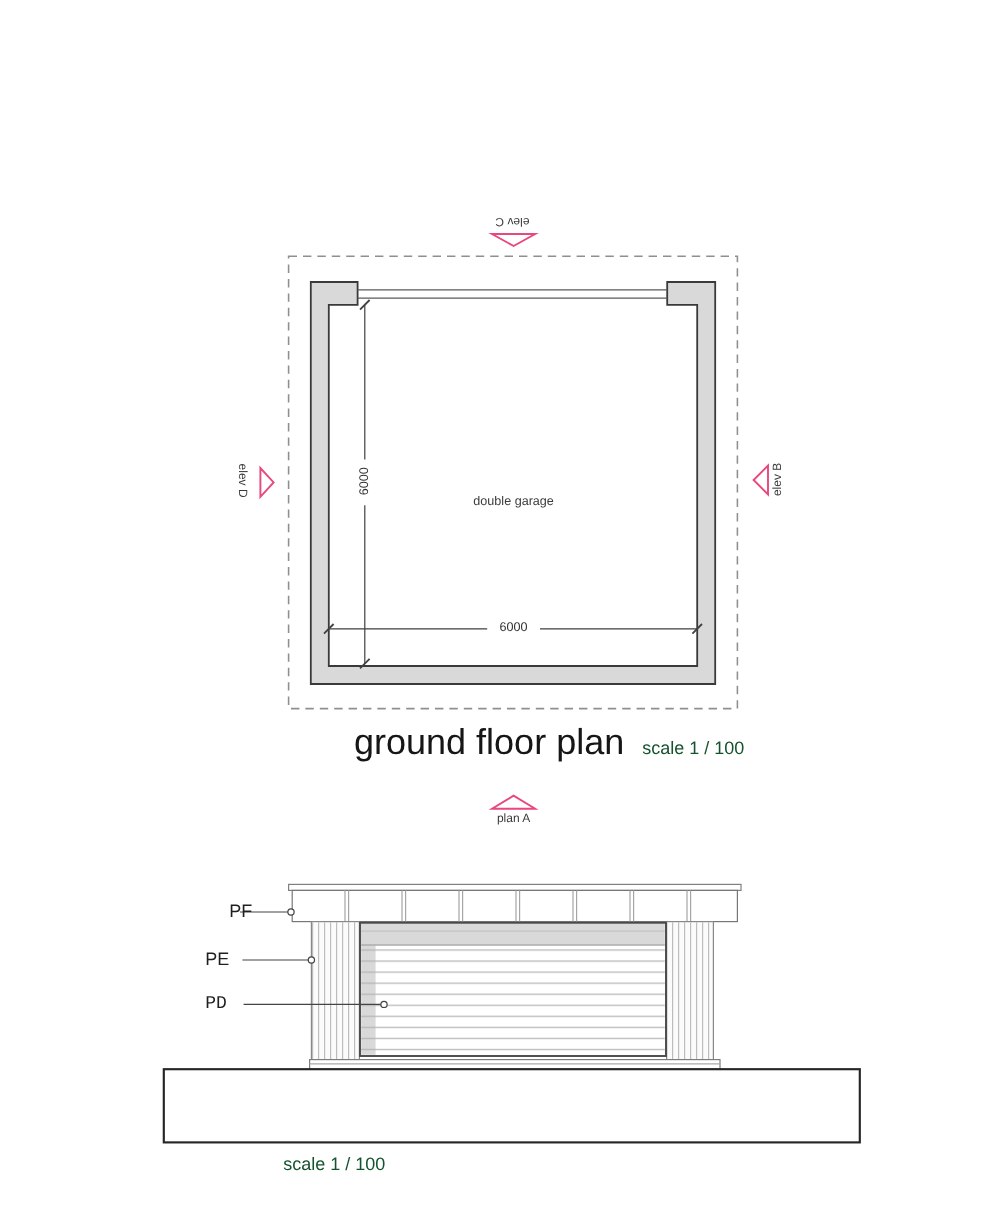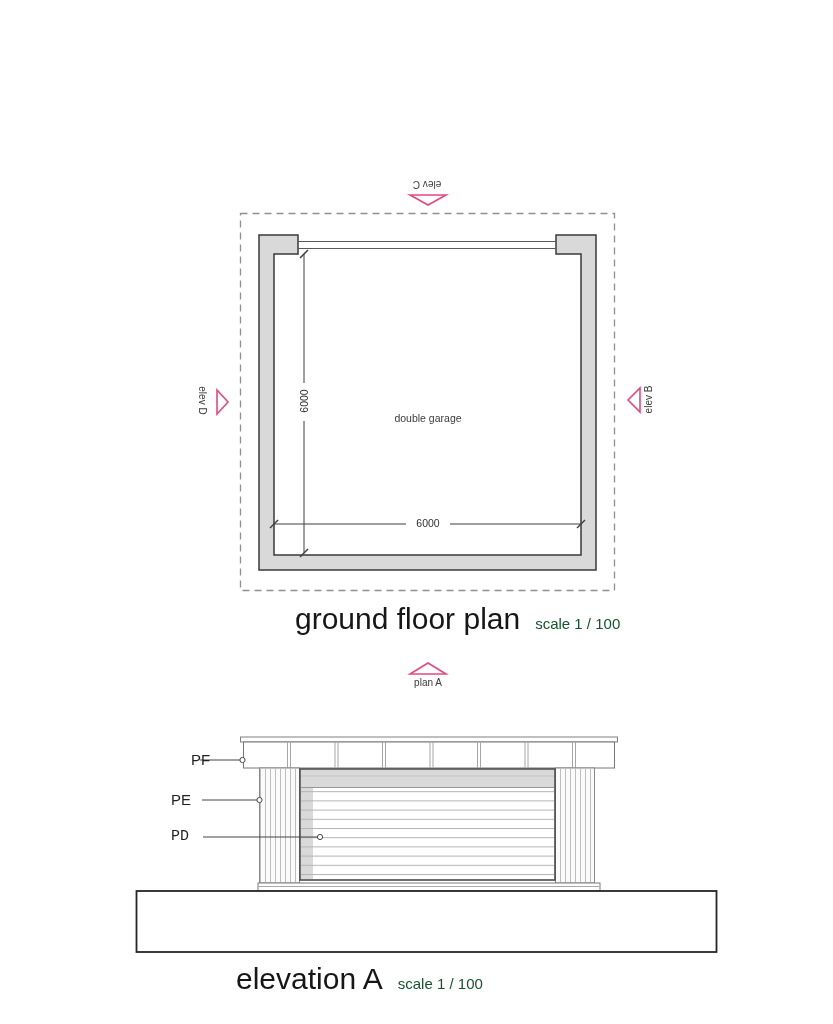--- a/index.html
+++ b/index.html
@@ -120,17 +120,16 @@
   <div class="title-row" style="left:262px;top:602px;margin-left:33px;">
     <span class="big-title">ground floor plan</span>
     <span class="scale-note">scale 1 / 100</span>
   </div>
 
   <div class="txt component-label" style="left:171px;top:751px;margin-left:20px;">PF</div>
   <div class="txt component-label" style="left:171px;top:791px;">PE</div>
   <div class="txt component-label" style="left:171px;top:828px;font-family:Liberation Mono, monospace;">PD</div>
 
   <div class="title-row" style="left:236px;top:962px;">
-    <span class="big-title">elevation A</span>
     <span class="scale-note">scale 1 / 100</span>
   </div>
 
 </div>
 
 </body></html>

